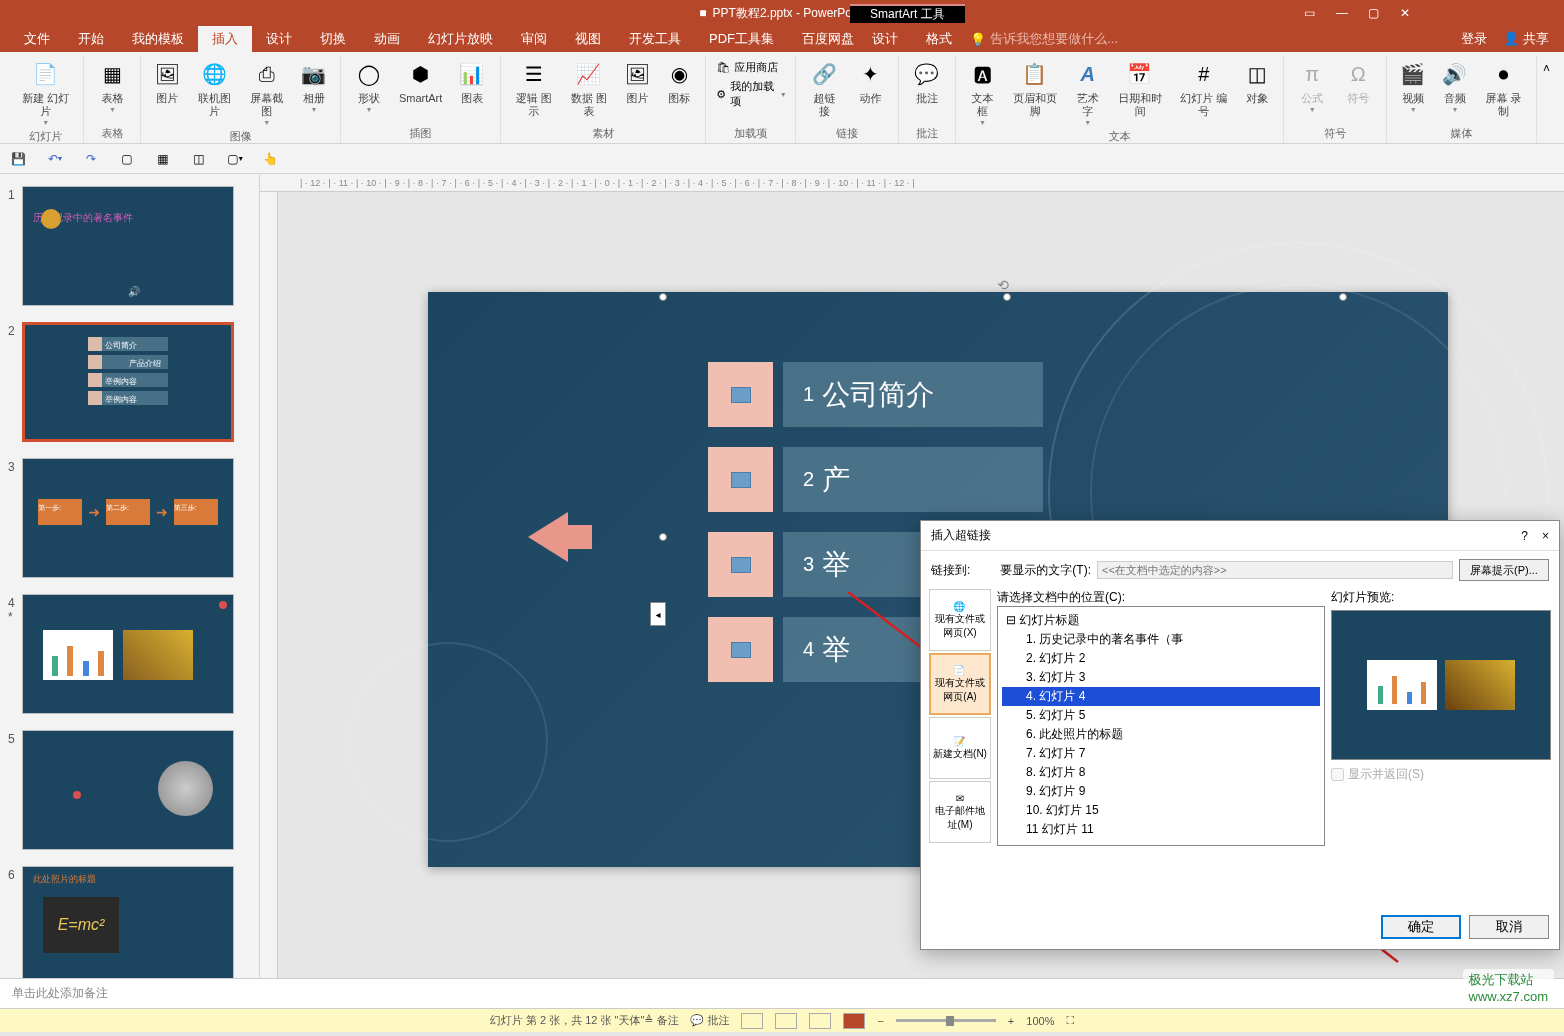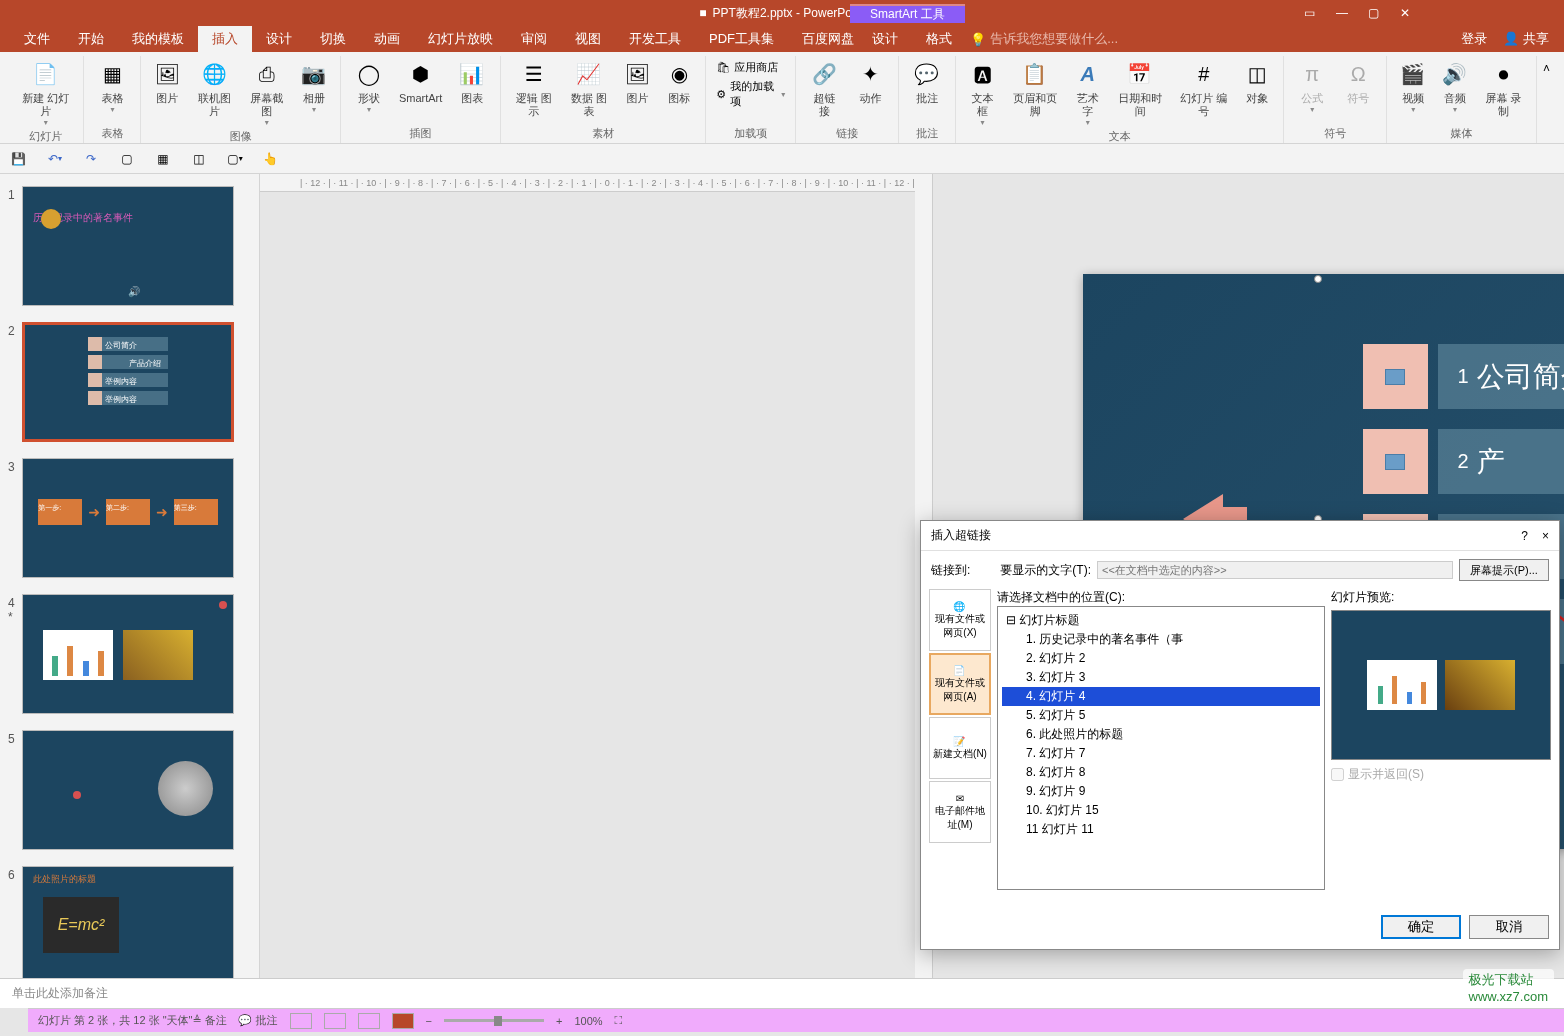--- a/index.html
+++ b/index.html
@@ -1,21 +1,21 @@
 <!DOCTYPE html>
 <html><head>
 <meta charset="utf-8">
 <style>
 * { box-sizing: border-box; margin: 0; padding: 0; font-family: "Microsoft YaHei", sans-serif; }
 body { width: 1564px; height: 1036px; background: #e6e6e6; overflow: hidden; font-size: 12px; }
 
 
 .titlebar { height: 26px; background: #b7472a; display: flex; align-items: center; color: #fff; position: relative; }
 .titlebar .center { position: absolute; left: 50%; transform: translateX(-50%); display: flex; align-items: center; gap: 6px; }
-.titlebar .smartart-tools { position: absolute; left: 850px; background: #8b5cf6; padding: 0 20px; font-size: 12px; border-top: 2px solid #d88; }
+.titlebar .smartart-tools { position: absolute; left: 850px; background: #000000; padding: 0 20px; font-size: 12px; border-top: 2px solid #d88; }
 .titlebar .win-controls { position: absolute; right: 150px; display: flex; gap: 18px; }
 .titlebar .win-controls span { width: 14px; height: 14px; display: inline-block; }
 
 
 .menubar { height: 26px; background: #b7472a; display: flex; align-items: center; color: #fff; font-size: 13px; padding-left: 10px; position: relative; }
 .menubar .tab { padding: 0 14px; height: 26px; display: flex; align-items: center; cursor: pointer; }
 .menubar .tab.active { background: #f3f3f3; color: #b7472a; }
 .menubar .smartart-tabs { position: absolute; left: 858px; display: flex; }
 .menubar .tell { position: absolute; left: 970px; color: #e8b8ab; display: flex; align-items: center; gap: 4px; }
 .menubar .right { position: absolute; right: 15px; display: flex; gap: 16px; align-items: center; }
@@ -38,21 +38,21 @@
 .main { display: flex; height: 804px; background: #e6e6e6; }
 
 
 .thumb-panel { width: 260px; background: #f3f3f3; border-right: 1px solid #d4d4d4; overflow-y: auto; padding-top: 8px; }
 .thumb-row { display: flex; padding: 4px 8px 12px; }
 .thumb-num { width: 14px; font-size: 12px; color: #555; padding-top: 2px; }
 .thumb { width: 212px; height: 120px; background: #1c4560; border: 1px solid #bbb; position: relative; }
 .thumb.selected { border: 3px solid #d0502f; }
 
 
-.canvas-wrap { flex: 1; display: flex; flex-direction: row; position: relative; }
+.canvas-wrap { flex: 1; display: flex; flex-direction: column; position: relative; }
 .ruler-h { height: 18px; background: #f3f3f3; border-bottom: 1px solid #ccc; font-size: 9px; color: #888; display: flex; align-items: center; padding-left: 40px; overflow: hidden; }
 .canvas-body { flex: 1; display: flex; }
 .ruler-v { width: 18px; background: #f3f3f3; border-right: 1px solid #ccc; }
 .canvas { flex: 1; background: #e6e6e6; position: relative; overflow: hidden; }
 .slide { position: absolute; left: 150px; top: 100px; width: 1020px; height: 575px; background: linear-gradient(135deg, #1c4560, #2a5570); box-shadow: 0 2px 10px rgba(0,0,0,0.3); }
 .circles { position: absolute; right: -100px; top: -50px; width: 500px; height: 500px; border: 2px solid rgba(255,255,255,0.15); border-radius: 50%; }
 .circles::before { content: ''; position: absolute; inset: 40px; border: 2px solid rgba(255,255,255,0.1); border-radius: 50%; }
 .arrow-left { position: absolute; left: 100px; top: 220px; width: 0; height: 0; border-right: 40px solid #e8978a; border-top: 25px solid transparent; border-bottom: 25px solid transparent; }
 .arrow-left::after { content: ''; position: absolute; left: 40px; top: -12px; width: 24px; height: 24px; background: #e8978a; }
 .sel-handle { position: absolute; width: 8px; height: 8px; background: #fff; border: 1px solid #888; border-radius: 50%; }
@@ -64,21 +64,21 @@
 .smartart-group { position: absolute; left: 280px; top: 70px; }
 .expand-btn { position: absolute; left: 222px; top: 310px; width: 16px; height: 24px; background: #fff; border: 1px solid #888; display: flex; align-items: center; justify-content: center; font-size: 10px; }
 .dialog { position: absolute; left: 920px; top: 520px; width: 640px; height: 430px; background: #fff; border: 1px solid #888; box-shadow: 0 4px 20px rgba(0,0,0,0.3); display: flex; flex-direction: column; }
 .dialog-header { height: 30px; display: flex; align-items: center; justify-content: space-between; padding: 0 10px; border-bottom: 1px solid #e0e0e0; }
 .dialog-body { flex: 1; display: flex; padding: 8px; gap: 6px; }
 .dlg-left { width: 62px; display: flex; flex-direction: column; gap: 2px; }
 .dlg-left-item { height: 62px; border: 1px solid #ccc; display: flex; flex-direction: column; align-items: center; justify-content: center; font-size: 10px; text-align: center; cursor: pointer; padding: 2px; }
 .dlg-left-item.active { background: #fde8cf; border: 2px solid #e8a860; }
 .dlg-mid { flex: 1; display: flex; flex-direction: column; }
 .dlg-label { font-size: 12px; }
-.dlg-tree { border: 1px solid #888; height: 284px; overflow: auto; padding: 4px; background: #fff; }
+.dlg-tree { border: 1px solid #888; height: 240px; overflow: auto; padding: 4px; background: #fff; }
 .tree-item { padding: 1px 4px; font-size: 12px; cursor: pointer; white-space: nowrap; }
 .tree-item.root { color: #000; }
 .tree-item.child { padding-left: 24px; }
 .tree-item.selected { background: #1d4ed8; color: #fff; }
 .dlg-preview { width: 220px; display: flex; flex-direction: column; }
 .preview-box { border: 1px solid #888; height: 150px; margin-top: 4px; background: #1c4560; position: relative; }
 .preview-inner { position: absolute; inset: 12px; display: flex; gap: 8px; align-items: center; justify-content: center; }
 .preview-inner .chart { width: 70px; height: 50px; background: #fff; }
 .preview-inner .leaf { width: 70px; height: 50px; background: #a08030; }
 .checkbox-row { margin-top: 6px; display: flex; align-items: center; gap: 4px; font-size: 12px; color: #aaa; }
@@ -87,21 +87,21 @@
 .dialog-footer button.ok { border: 2px solid #0078d7; }
 .screentip-btn { width: 90px; height: 22px; border: 1px solid #888; background: #f0f0f0; font-size: 11px; }
 
 
 .red-arrow { position: absolute; pointer-events: none; }
 
 
 .notes { height: 30px; background: #fff; border-top: 1px solid #ccc; padding: 6px 12px; font-size: 12px; color: #888; }
 
 
-.statusbar { height: 24px; background: #f0abfc; border-top: 1px solid #ccc; display: flex; align-items: center; padding: 0 10px; font-size: 11px; color: #555; justify-content: flex-start; margin-left: 28px; }
+.statusbar { height: 24px; background: #fef9c3; border-top: 1px solid #ccc; display: flex; align-items: center; padding: 0 10px; font-size: 11px; color: #555; justify-content: center; }
 .statusbar .right { display: flex; align-items: center; gap: 12px; }
 .view-btn { width: 22px; height: 16px; border: 1px solid #aaa; display: inline-block; }
 .zoom-slider { width: 100px; height: 3px; background: #aaa; position: relative; }
 .zoom-slider::after { content: ''; position: absolute; left: 50%; top: -3px; width: 8px; height: 10px; background: #888; }
 
 
 .mini-boxes { display: flex; flex-direction: column; gap: 4px; align-items: center; padding-top: 12px; }
 .mini-box { width: 80px; height: 14px; background: rgba(100,140,160,0.6); border-left: 14px solid #dba; }
 .mini3 { display: flex; gap: 6px; align-items: center; justify-content: center; padding-top: 40px; }
 .mini3 .b { width: 44px; height: 26px; background: #d87a3a; }

